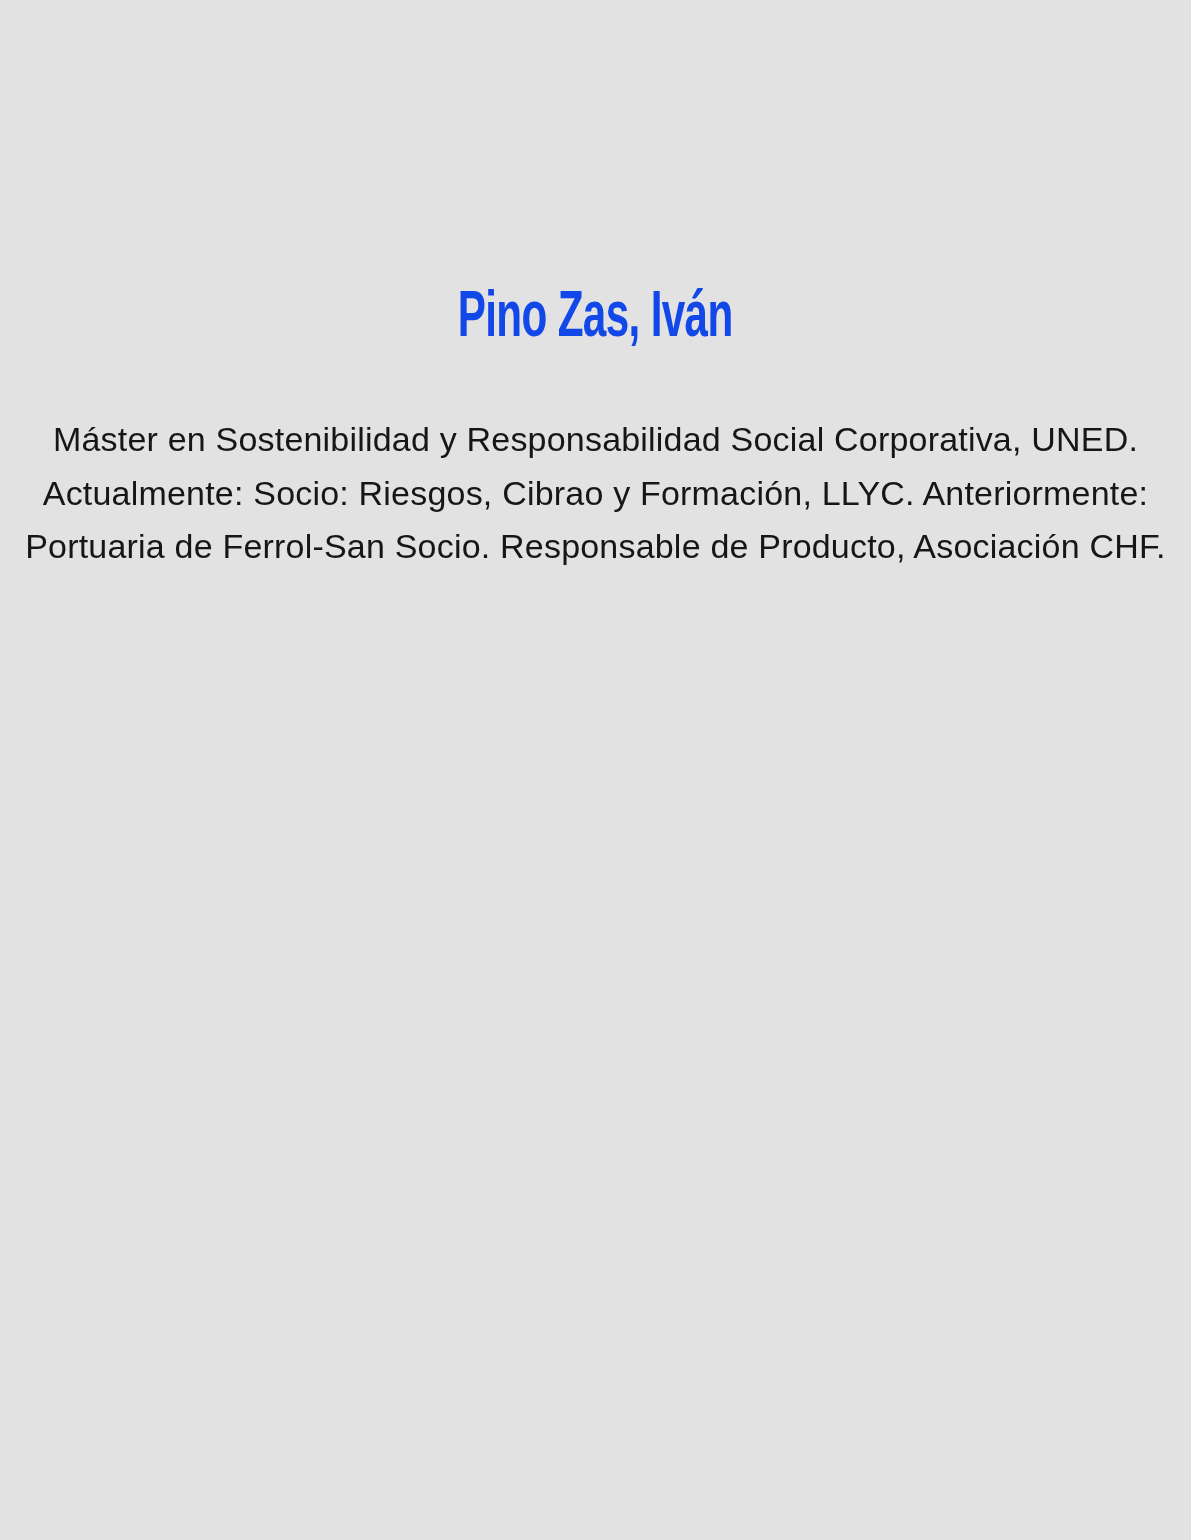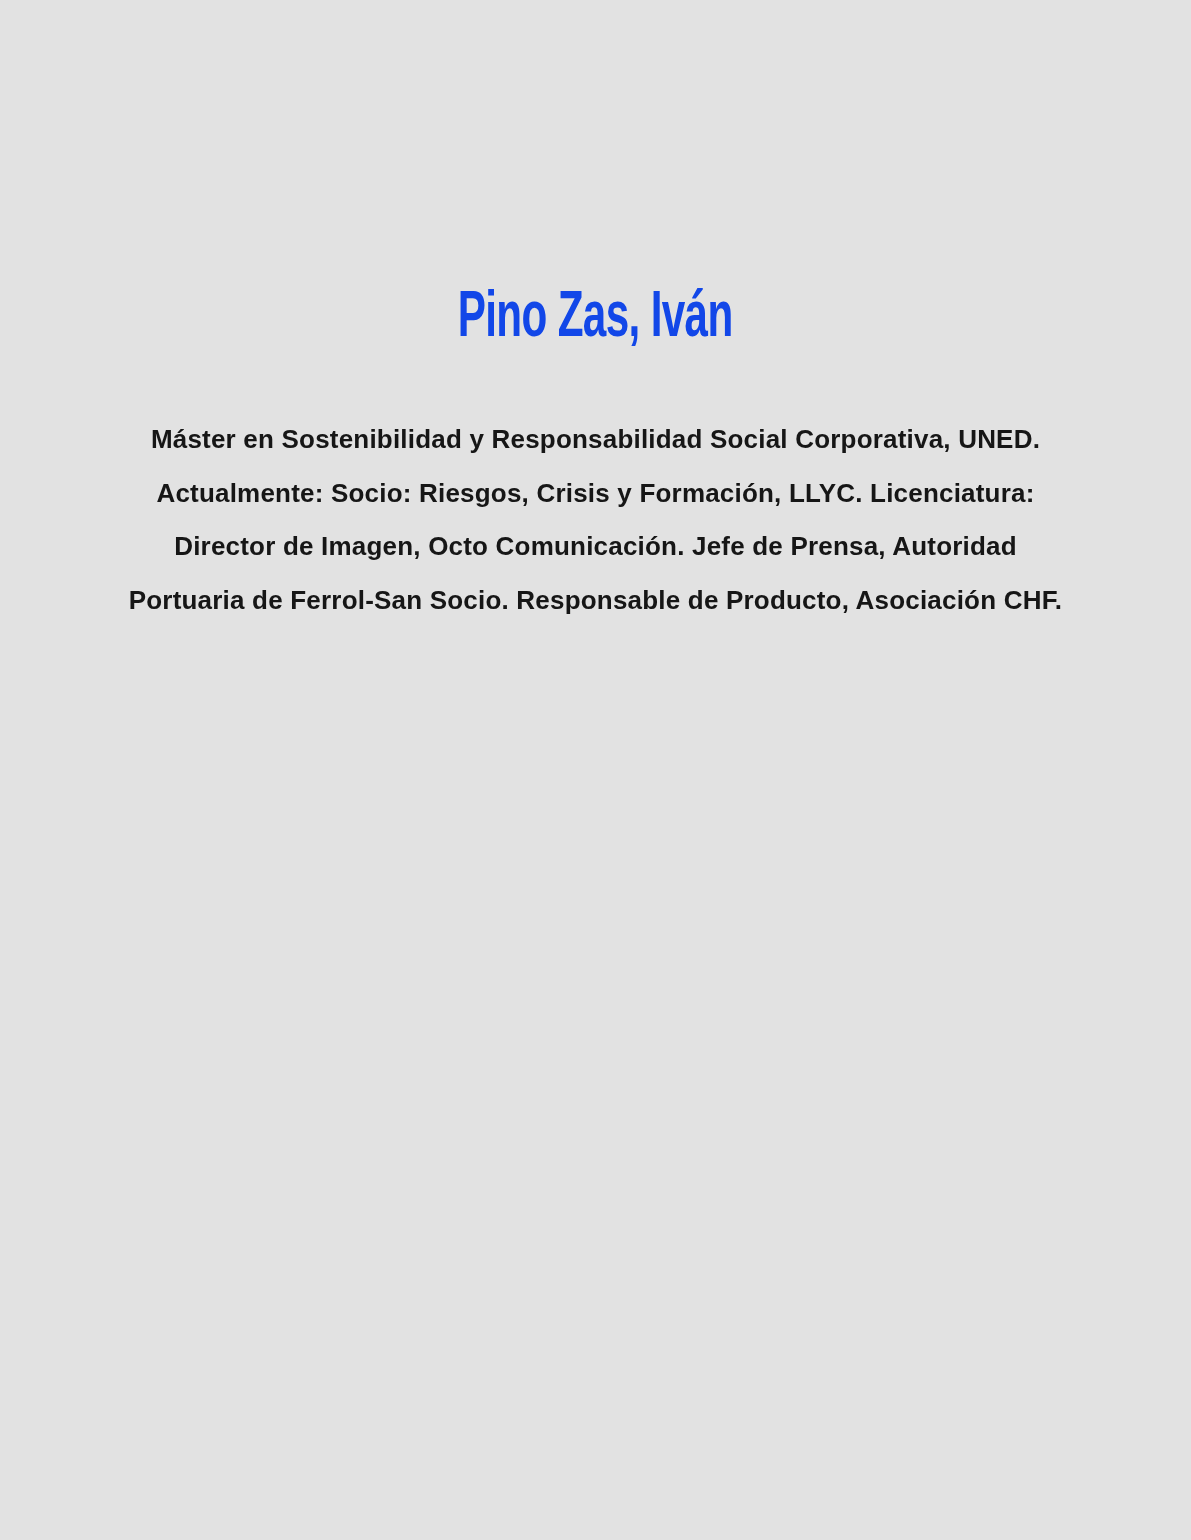--- a/index.html
+++ b/index.html
@@ -32,33 +32,32 @@
     display:inline-block;
     transform:scaleX(0.66);
     transform-origin:center center;
     letter-spacing:-1px;
   }
   .bio{
     margin-top:66px;
     text-align:center;
   }
   .bio .line{
-    font-size:26px;
-    font-weight:700;
+    font-size:34px;
+    font-weight:400;
     color:var(--text);
     line-height:53.5px;
     white-space:nowrap;
     letter-spacing:0.2px;
   }
 </style>
 </head>
 <body>
 
 <main class="page">
   <h1 class="title"><span class="condense">Pino Zas, Iván</span></h1>
 
   <section class="bio">
     <p class="line">Máster en Sostenibilidad y Responsabilidad Social Corporativa, UNED.</p>
-    <p class="line">Actualmente: Socio: Riesgos, Crisis y Formación, LLYC. Licenciatura:</p>
-    <p class="line">Director de Imagen, Octo Comunicación. Jefe de Prensa, Autoridad</p>
+    <p class="line">Actualmente: Socio: Riesgos, Cibrao y Formación, LLYC. Anteriormente:</p>
     <p class="line">Portuaria de Ferrol-San Socio. Responsable de Producto, Asociación CHF.</p>
   </section>
 </main>
 
 </body></html>

